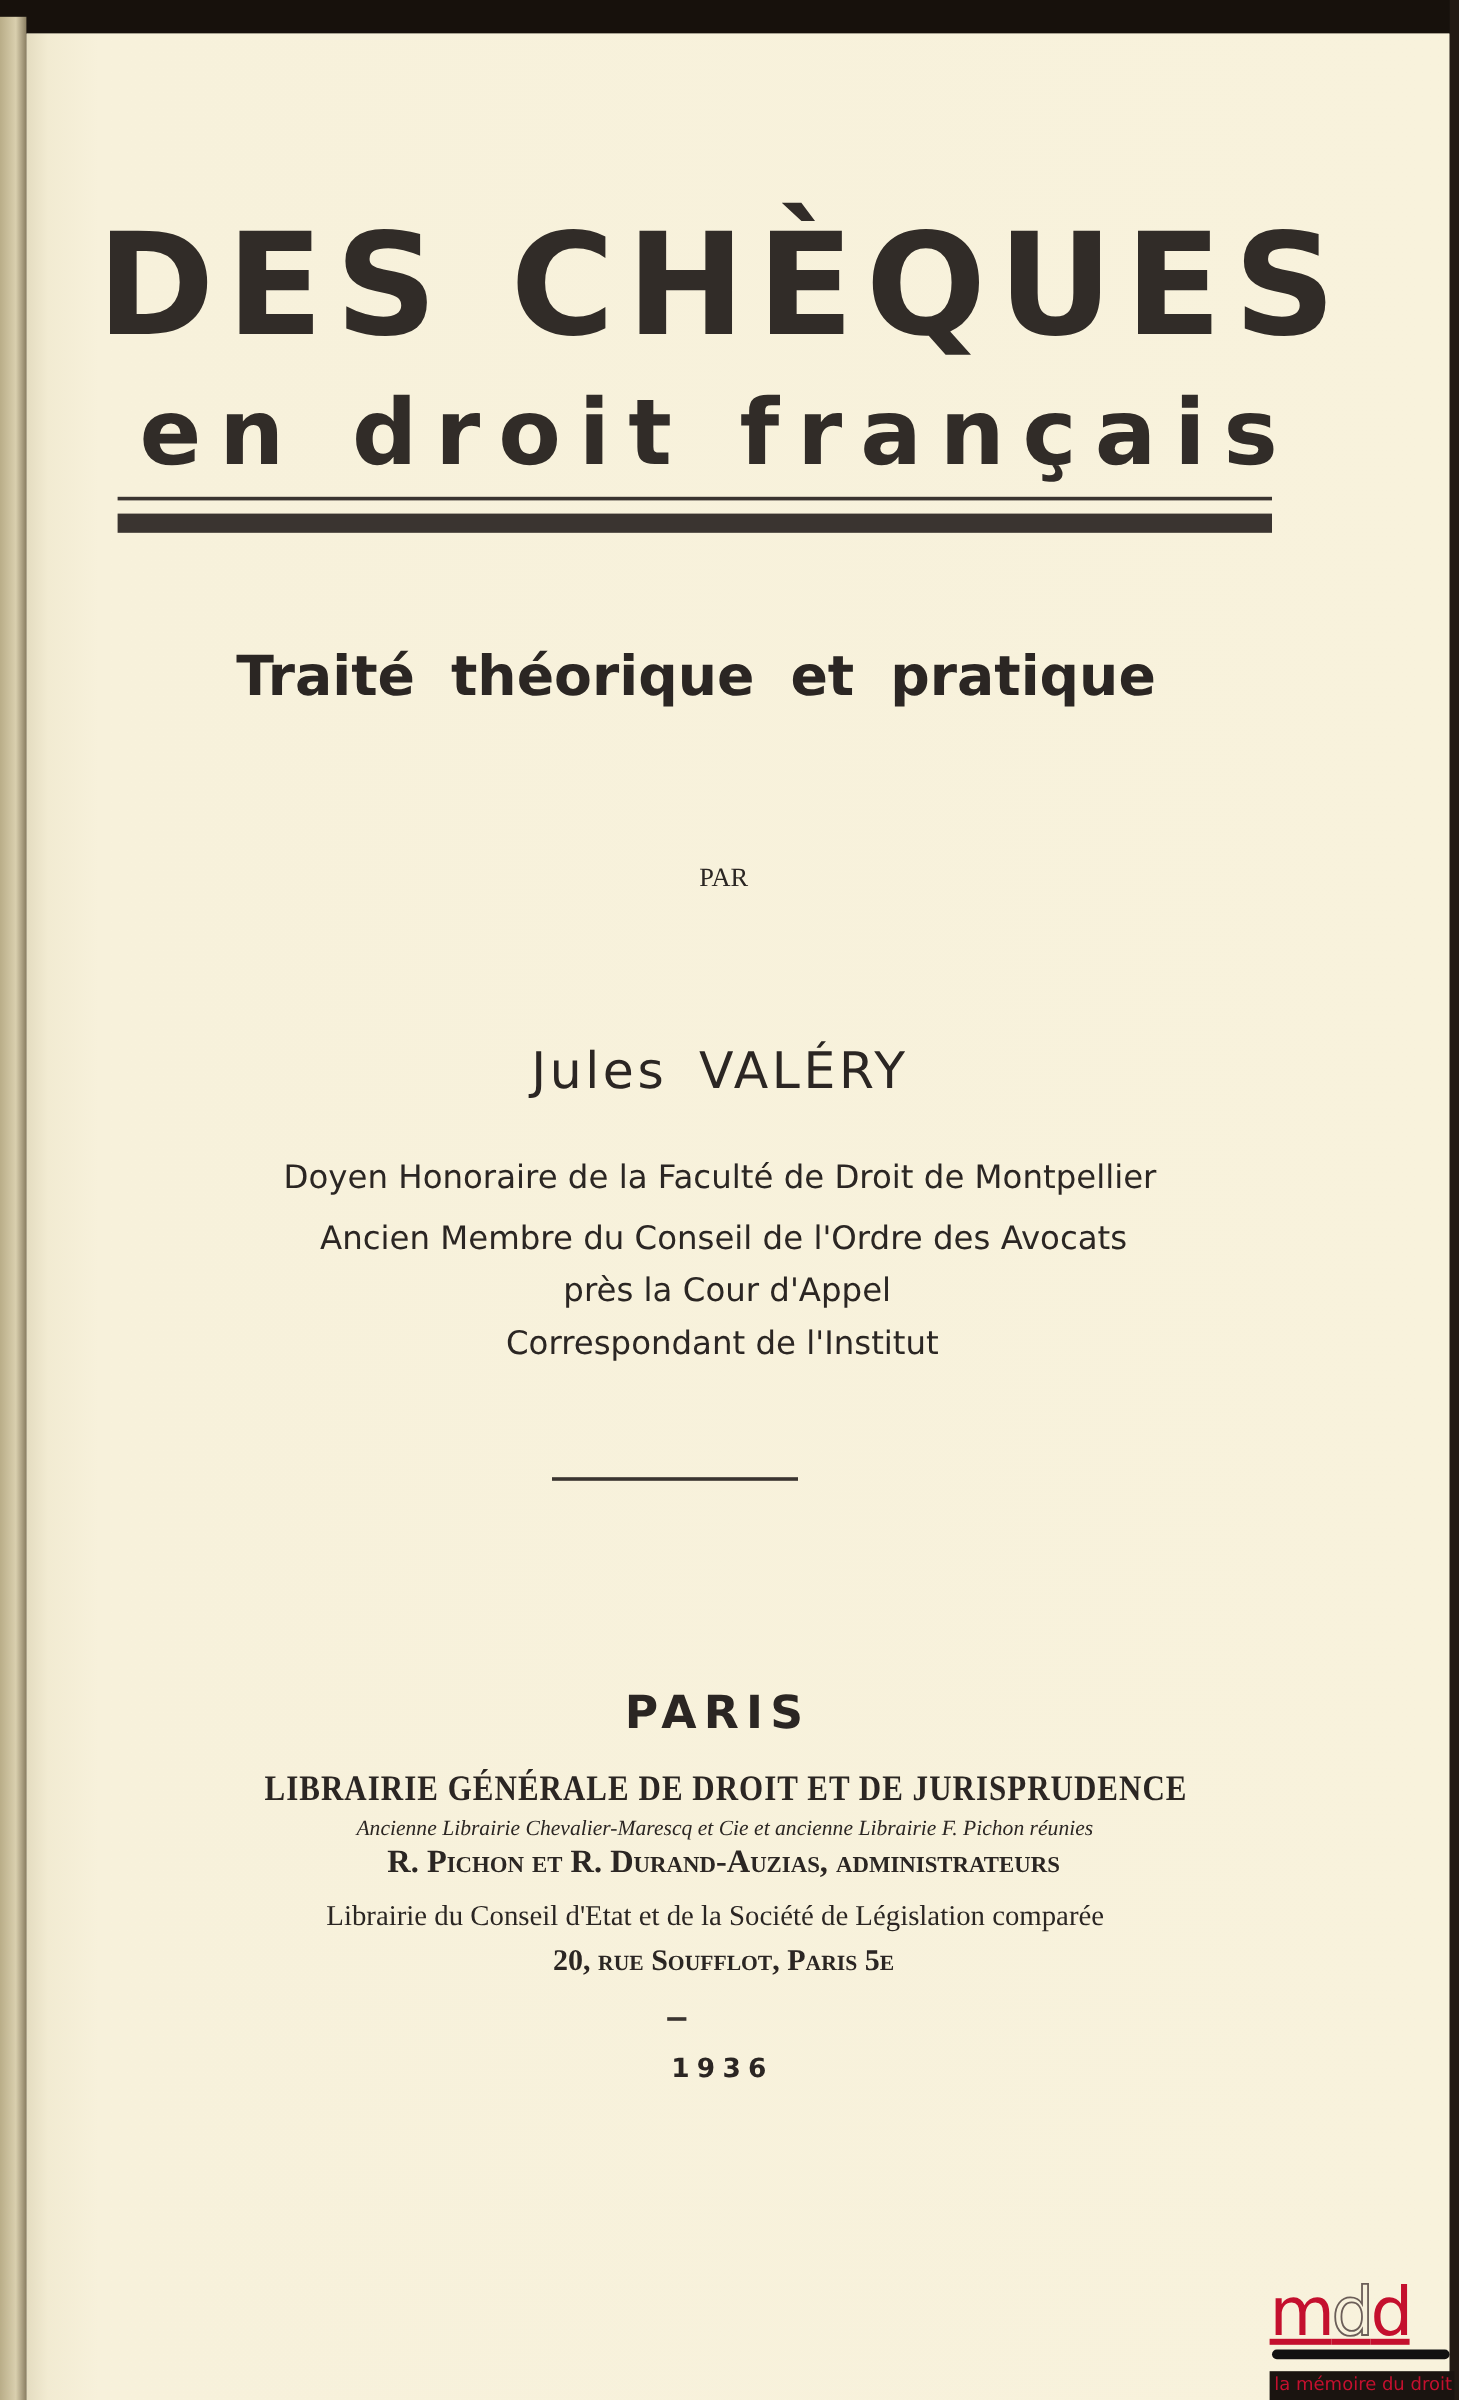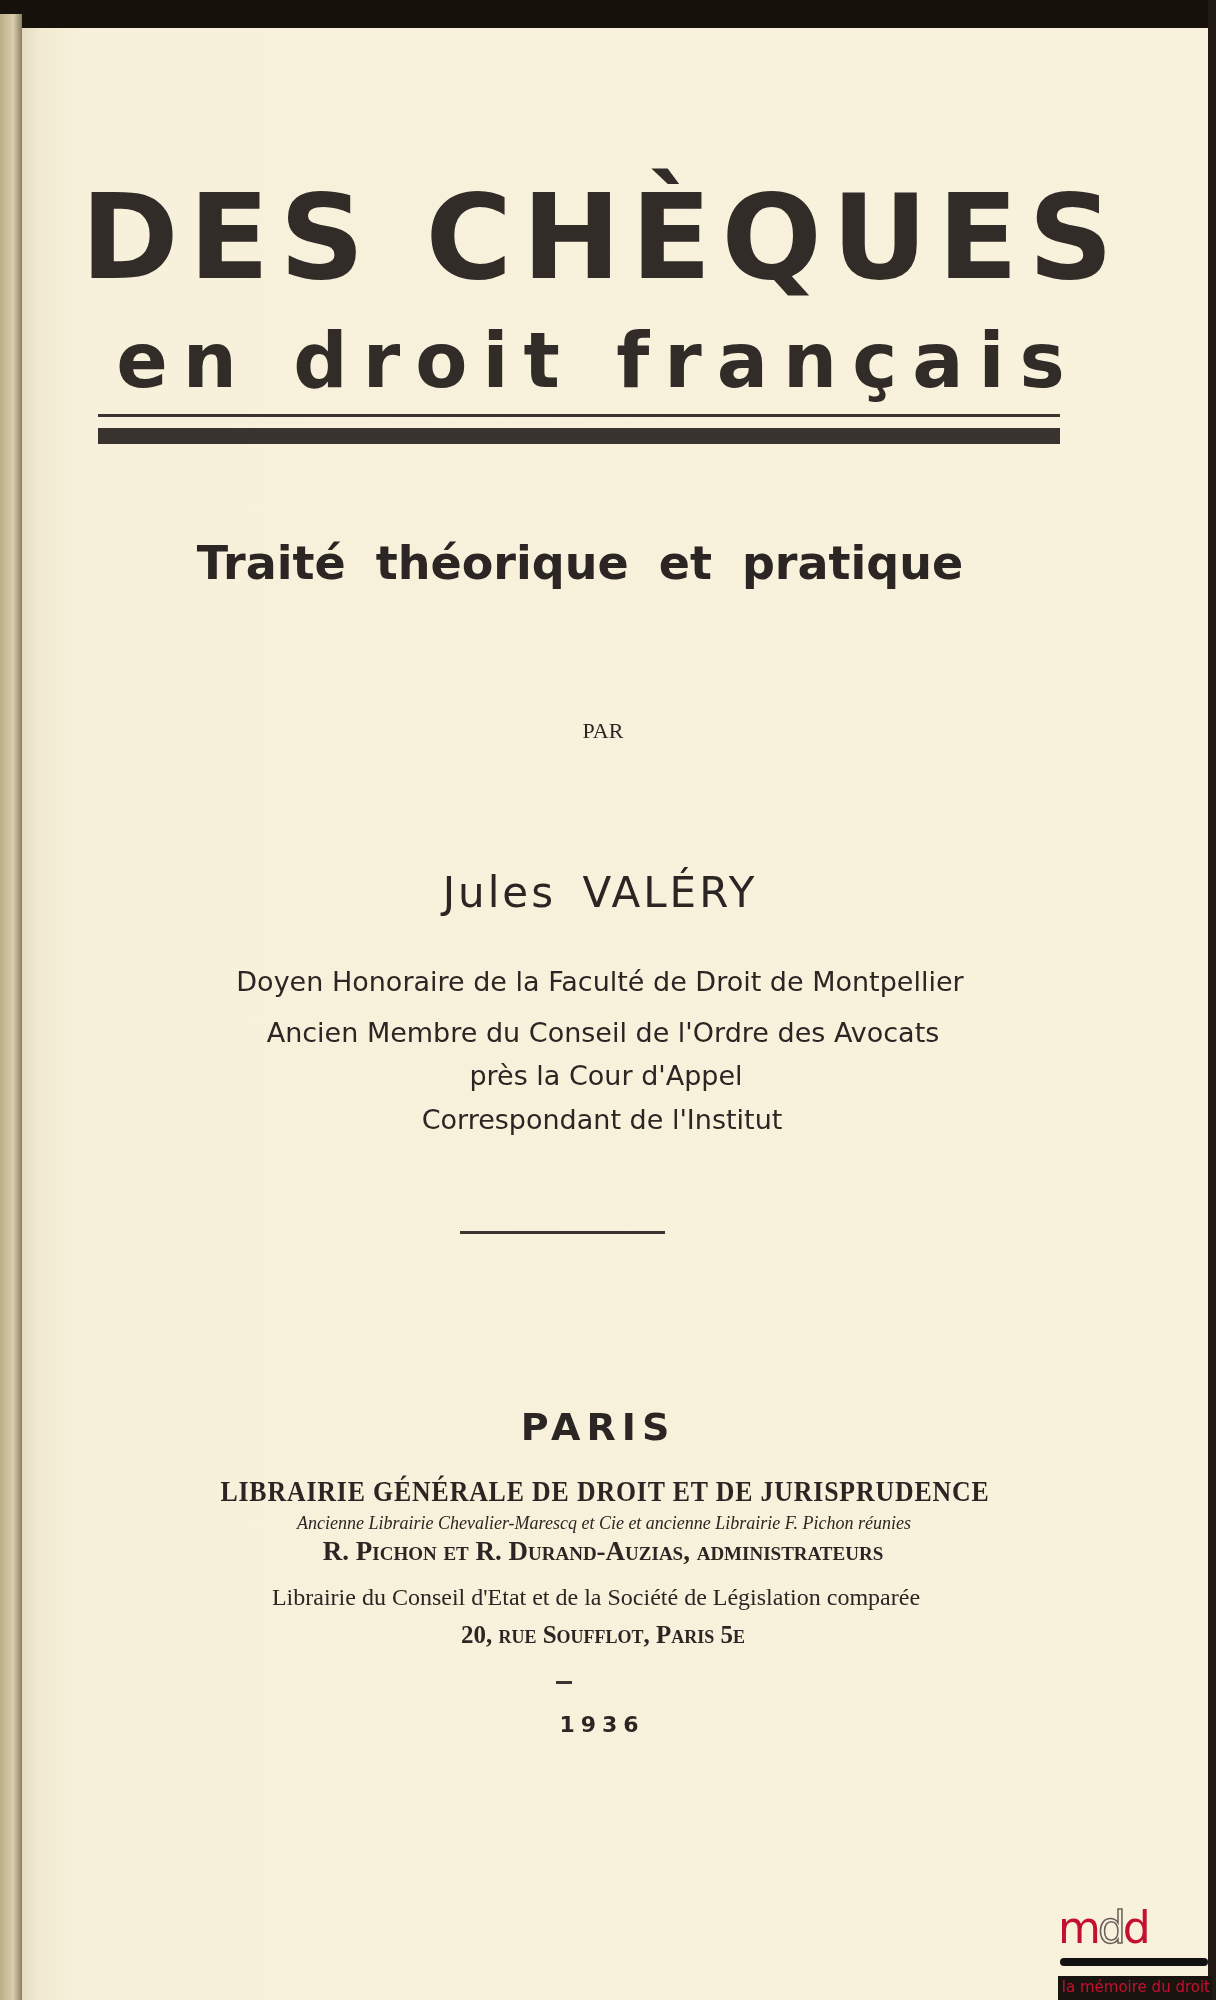--- a/index.html
+++ b/index.html
@@ -25,21 +25,21 @@
   .rule-short{position:absolute;left:460px;width:205px;top:1231px;height:3px;background:#3a3430;}
   .city{top:1405px;font-family:"DejaVu Sans",sans-serif;font-weight:bold;font-size:38px;letter-spacing:6px;left:-10px;}
   .pub{top:1474px;font-family:"Liberation Serif",serif;font-weight:bold;font-size:30px;letter-spacing:1px;transform:scaleX(0.86);left:-3px;}
   .pub2{top:1513px;font-family:"Liberation Serif",serif;font-style:italic;font-size:18px;left:-4px;}
   .pub3{top:1536px;font-family:"Liberation Serif",serif;font-weight:bold;font-size:27px;font-variant:small-caps;left:-5px;}
   .pub4{top:1584px;font-family:"Liberation Serif",serif;font-size:24px;left:-12px;}
   .pub5{top:1621px;font-family:"Liberation Serif",serif;font-weight:bold;font-size:25px;font-variant:small-caps;left:-5px;}
   .dash{position:absolute;left:556px;width:16px;top:1681px;height:3px;background:#3a3430;}
   .year{top:1712px;font-family:"DejaVu Sans",sans-serif;font-weight:bold;font-size:22px;letter-spacing:6px;left:-6px;}
   .logo{position:absolute;left:1058px;top:1896px;width:150px;height:104px;}
-  .logo-letters{position:absolute;left:0;top:0;font-family:"DejaVu Sans",sans-serif;font-size:44px;line-height:64px;color:#c4102e;letter-spacing:-3px;}
+  .logo-letters{position:absolute;left:0;top:0;font-family:"DejaVu Sans",sans-serif;font-size:56px;line-height:64px;color:#c4102e;letter-spacing:-3px;text-decoration:underline;}
   .logo-letters .mid{color:#f8f2dc;-webkit-text-stroke:1.5px #6b5e58;}
   .logo-bar{position:absolute;left:2px;top:62px;width:148px;height:8px;border-radius:4px;background:#111;}
   .logo-tag{position:absolute;left:0;top:80px;width:152px;text-align:right;font-family:"DejaVu Sans",sans-serif;font-size:15px;color:#c4102e;background:#1a1410;padding:2px 2px 6px 0;}
 </style>
 </head>
 <body>
 
 <div class="topbar"></div>
 <div class="page"></div>
 <div class="spine"></div>

